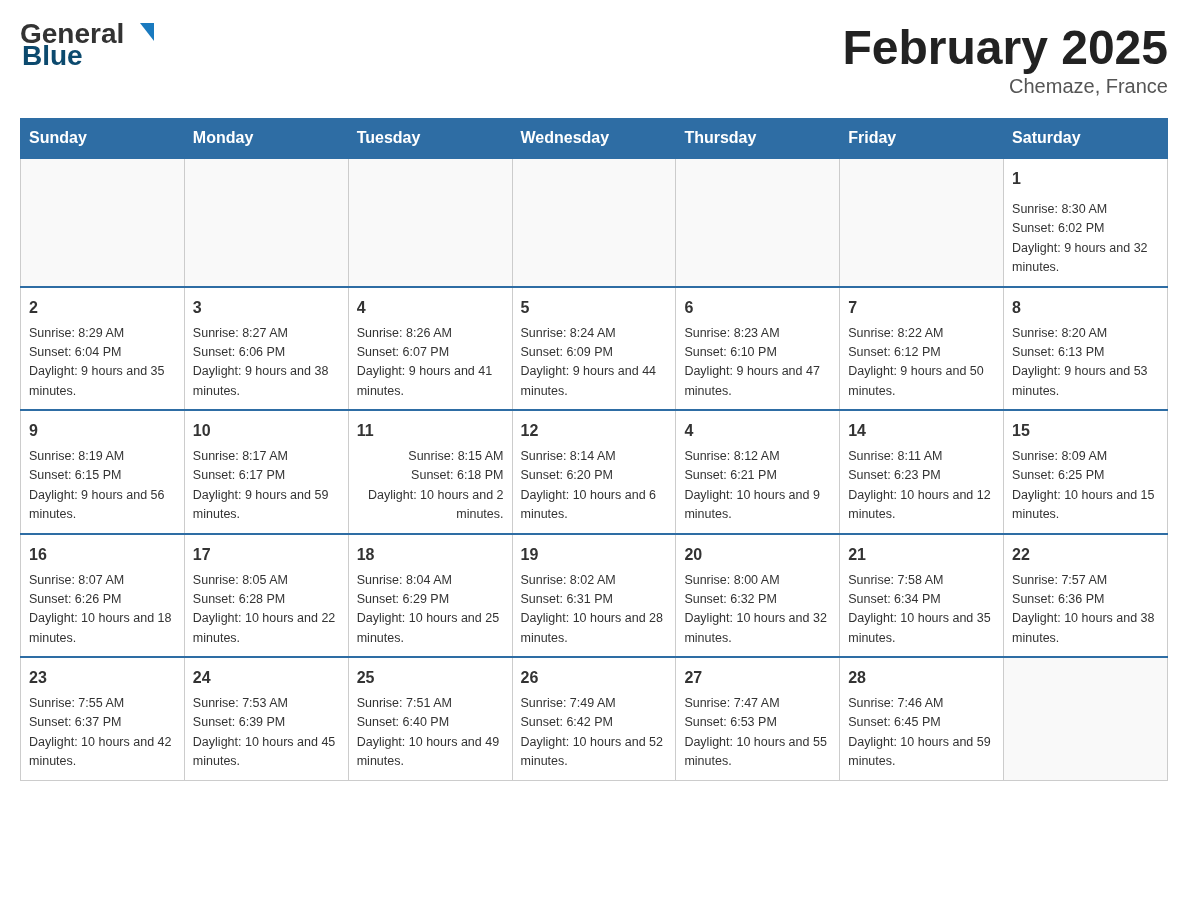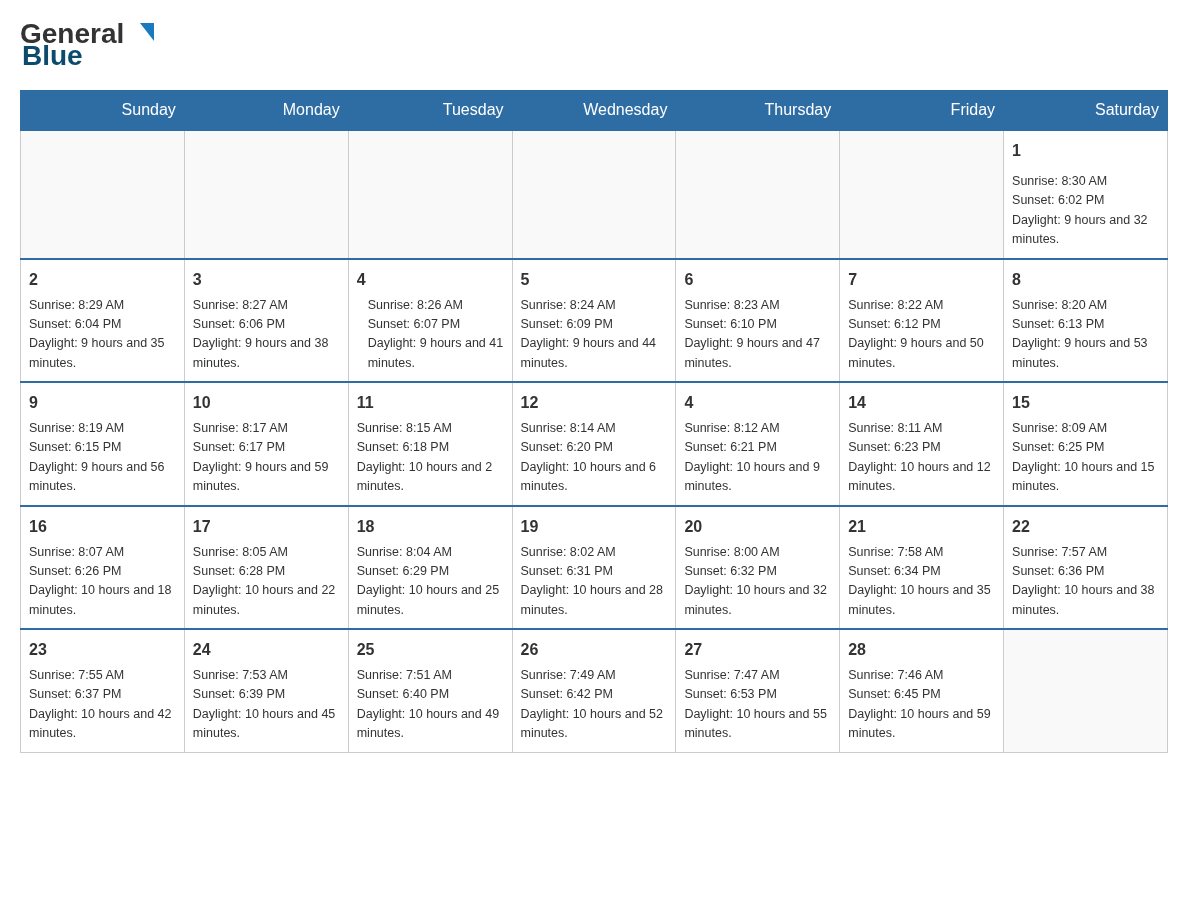--- a/index.html
+++ b/index.html
@@ -54,23 +54,23 @@
       color: #555;
     }
     .calendar {
       width: 100%;
       border-collapse: collapse;
     }
     .calendar th {
       background-color: #2e6da4;
       color: #fff;
       font-size: 16px;
-      font-weight: normal;
+      font-weight: bold;
       padding: 10px 8px;
-      text-align: right;
+      text-align: left;
       border: 1px solid #2e6da4;
     }
     .calendar td {
       vertical-align: top;
       padding: 8px;
       border: 1px solid #ccc;
       width: calc(100% / 7);
       min-height: 110px;
       font-size: 13px;
       line-height: 1.5;
@@ -106,20 +106,24 @@
         <span class="logo-general">General</span>
         <div style="display:flex;flex-direction:column;align-items:flex-start;margin-left:2px">
           <div class="logo-arrow"></div>
         </div>
       </div>
       <div style="margin-top:-6px;margin-left:2px">
         <span class="logo-blue">Blue</span>
       </div>
     </div>
   </div>
+  <div class="title-area">
+    <div class="month-title">February 2025</div>
+    <div class="location">Chemaze, France</div>
+  </div>
 </div>
 
 <table class="calendar">
   <thead>
     <tr>
     <th>Sunday</th>
         <th>Monday</th>
         <th>Tuesday</th>
         <th>Wednesday</th>
         <th>Thursday</th>
@@ -150,21 +154,21 @@
 Daylight: 9 hours and 35 minutes.</div>
         </td>
         <td>
           <span class="day-number">3</span>
           <div class="day-info" style="white-space: pre-line;">Sunrise: 8:27 AM
 Sunset: 6:06 PM
 Daylight: 9 hours and 38 minutes.</div>
         </td>
         <td>
           <span class="day-number">4</span>
-          <div class="day-info" style="white-space: pre-line; margin-left: 11px;">Sunrise: 8:26 AM
+          <div class="day-info" style="white-space: pre-line;">Sunrise: 8:26 AM
 Sunset: 6:07 PM
 Daylight: 9 hours and 41 minutes.</div>
         </td>
         <td>
           <span class="day-number">5</span>
           <div class="day-info" style="white-space: pre-line;">Sunrise: 8:24 AM
 Sunset: 6:09 PM
 Daylight: 9 hours and 44 minutes.</div>
         </td>
         <td>
@@ -194,21 +198,21 @@
 Daylight: 9 hours and 56 minutes.</div>
         </td>
         <td>
           <span class="day-number">10</span>
           <div class="day-info" style="white-space: pre-line;">Sunrise: 8:17 AM
 Sunset: 6:17 PM
 Daylight: 9 hours and 59 minutes.</div>
         </td>
         <td>
           <span class="day-number">11</span>
-          <div class="day-info" style="white-space: pre-line;">Sunrise: 8:15 AM
+          <div class="day-info" style="white-space: pre-line; text-align: right;">Sunrise: 8:15 AM
 Sunset: 6:18 PM
 Daylight: 10 hours and 2 minutes.</div>
         </td>
         <td>
           <span class="day-number">12</span>
           <div class="day-info" style="white-space: pre-line;">Sunrise: 8:14 AM
 Sunset: 6:20 PM
 Daylight: 10 hours and 6 minutes.</div>
         </td>
         <td>

